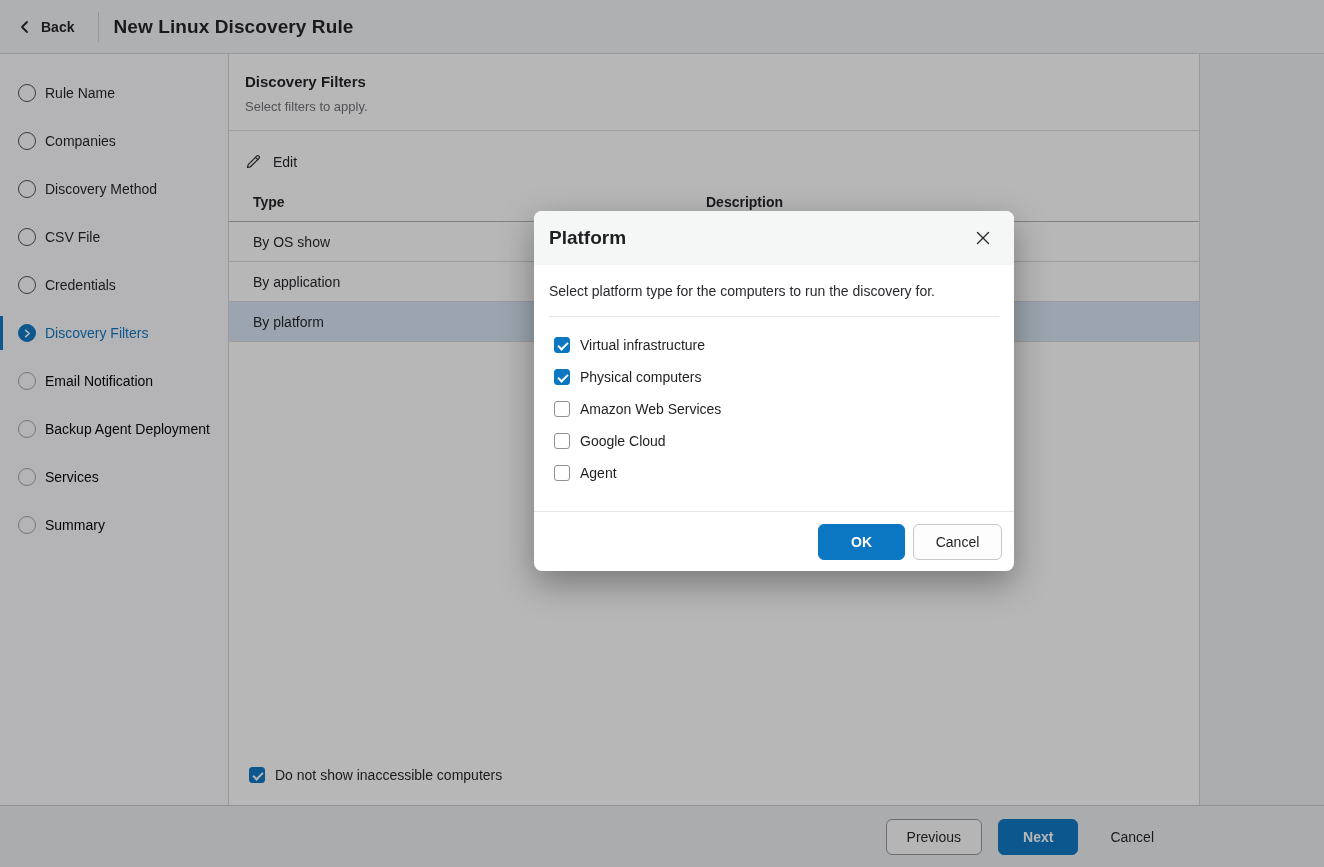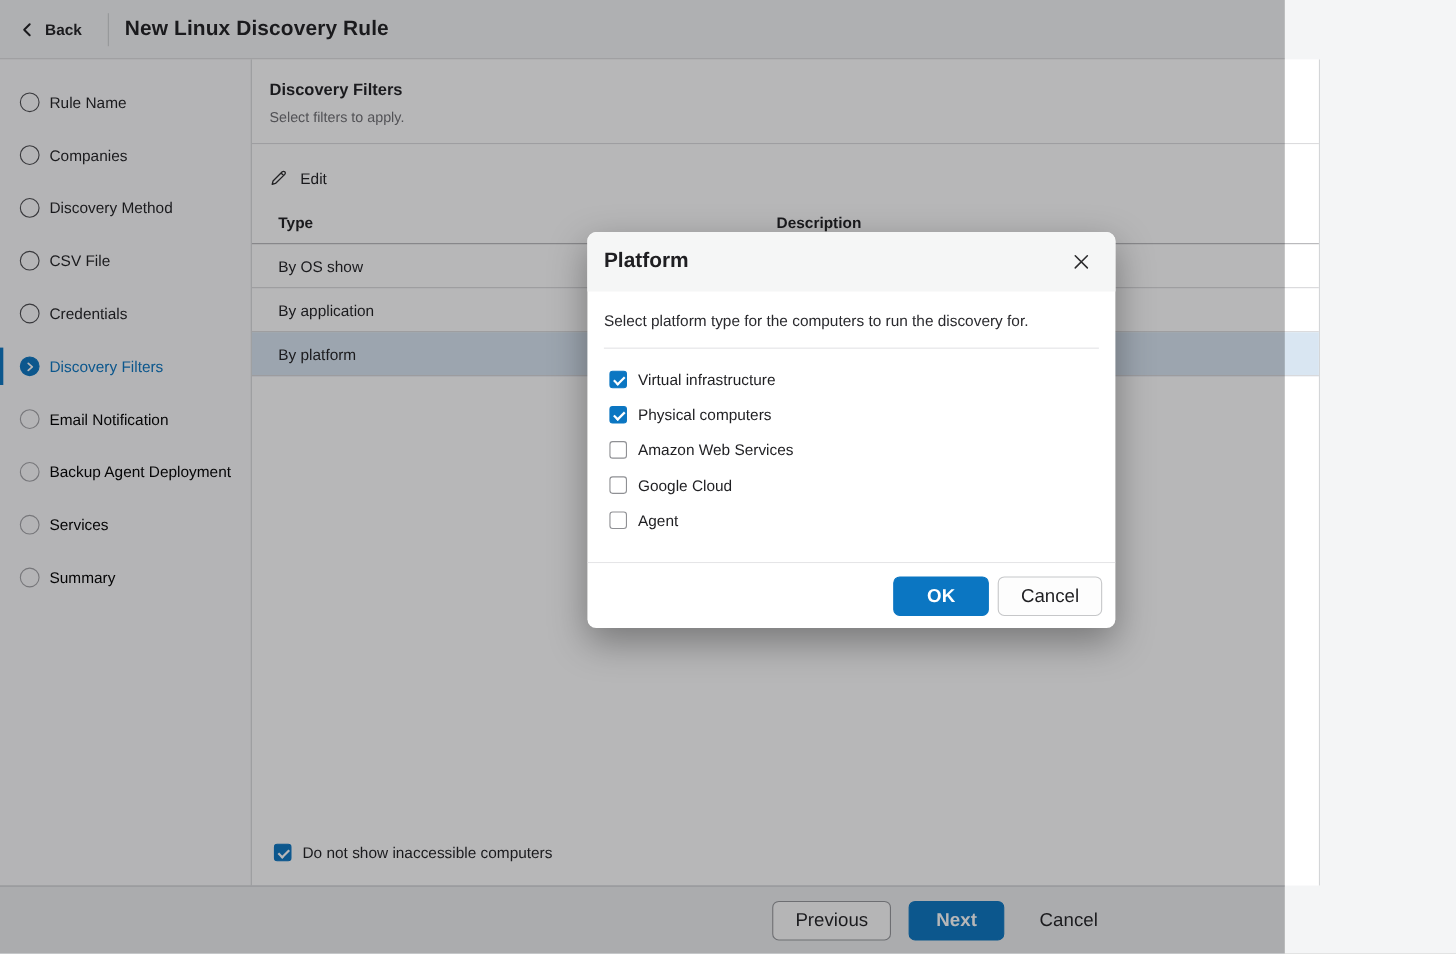--- a/index.html
+++ b/index.html
@@ -3,21 +3,21 @@
 <meta charset="utf-8">
 <style>
   * { margin:0; padding:0; box-sizing:border-box; }
   html,body { width:1324px; height:867px; overflow:hidden; }
   body {
     font-family:"Liberation Sans","DejaVu Sans",sans-serif;
     color:#1f1f22; background:#f4f5f6;
   }
   :root { --primary:#0b76c2; --sel:#d9e6f2; }
 
-  .page { position:relative; width:1168px; height:867px; display:flex; flex-direction:column; }
+  .page { position:relative; width:1324px; height:867px; display:flex; flex-direction:column; }
 
   
   .topbar {
     height:54px; background:#f4f5f6; border-bottom:1px solid #d4d6d8;
     display:flex; align-items:center; padding-left:18px; flex:0 0 auto;
   }
   .back { display:flex; align-items:center; gap:9px; cursor:pointer; }
   .back span.lbl { font-size:14px; font-weight:600; }
   .vdiv { width:1px; height:30px; background:#cfd1d3; margin:0 14px 0 24px; }
   .page-title { font-size:19px; font-weight:700; letter-spacing:.1px; }
@@ -71,21 +71,21 @@
     content:""; position:absolute; left:3px; top:3.5px; width:8px; height:4px;
     border-left:2px solid #fff; border-bottom:2px solid #fff; transform:rotate(-45deg);
   }
 
   
   .wizbar {
     height:62px; flex:0 0 auto; background:#eef0f1; border-top:1px solid #c9cbcd;
     display:flex; align-items:center; justify-content:flex-end; padding-right:158px;
   }
   .btn {
-    height:36px; border-radius:6px; font-size:17px; font-family:inherit;
+    height:36px; border-radius:6px; font-size:14px; font-family:inherit;
     display:inline-flex; align-items:center; justify-content:center; cursor:pointer;
   }
   .btn-outline { background:#fdfdfd; border:1px solid #96979b; padding:0 20px; color:#1f1f22; }
   .btn-primary { background:var(--primary); border:1px solid var(--primary); color:#fff; font-weight:600; padding:0 24px; }
   .btn-text { background:transparent; border:none; padding:0 12px; color:#1f1f22; }
   .wizbar .btn-primary { margin-left:16px; }
   .wizbar .btn-text { margin-left:20px; }
 
   
   .dim { position:absolute; inset:0; background:rgba(15,17,20,0.30); z-index:50; }

